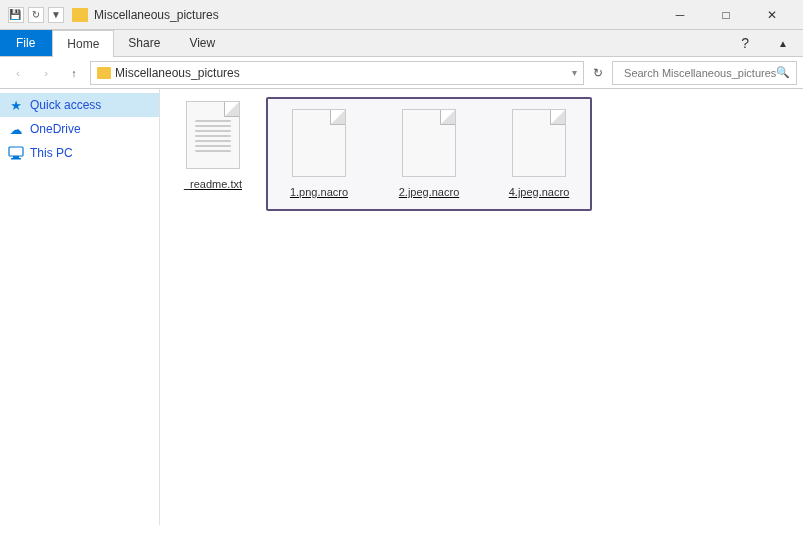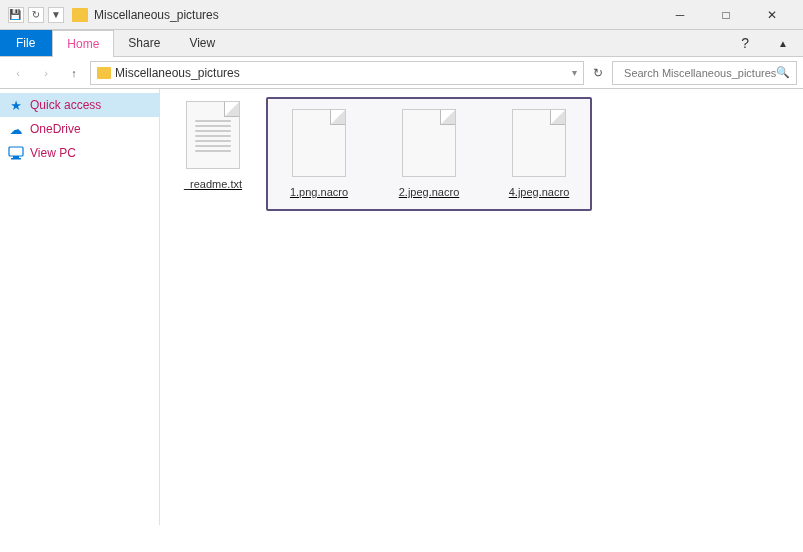--- a/index.html
+++ b/index.html
@@ -82,21 +82,21 @@
       color: #333;
       cursor: pointer;
       border-right: 1px solid transparent;
     }
     .ribbon-tab.active {
       background: #fff;
       border: 1px solid #ccc;
       border-bottom: none;
       margin-bottom: -1px;
       z-index: 1;
-      color: #ec4899;
+      color: #404040;
     }
     .ribbon-tab.file-tab {
       background: #0078d7;
       color: #fff;
       padding: 0 16px;
     }
 
     
     .address-bar {
       height: 32px;
@@ -192,21 +192,21 @@
     .sidebar-item {
       display: flex;
       align-items: center;
       padding: 4px 8px;
       cursor: pointer;
       gap: 6px;
     }
     .sidebar-item.active { background: #cce8f7; }
     .sidebar-item-label {
       font-size: 12px;
-      color: #be185d;
+      color: #1d4ed8;
     }
     .sidebar-icon {
       width: 16px;
       height: 16px;
       display: flex;
       align-items: center;
       justify-content: center;
       flex-shrink: 0;
     }
     
@@ -392,21 +392,21 @@
       <span class="sidebar-item-label">OneDrive</span>
     </div>
     <div class="sidebar-item">
       <div class="sidebar-icon icon-thispc">
         <svg width="16" height="14" viewBox="0 0 16 14">
             <rect x="1" y="1" width="14" height="9" rx="1" fill="none" stroke="#0078d7" stroke-width="1.2"></rect>
             <rect x="5" y="10" width="6" height="2" fill="#0078d7"></rect>
             <rect x="3" y="12" width="10" height="1.5" rx="0.5" fill="#0078d7"></rect>
           </svg>
       </div>
-      <span class="sidebar-item-label">View PC</span>
+      <span class="sidebar-item-label">This PC</span>
     </div>
   </div>
 
   <div class="content-area">
     <div class="file-grid">
 
       <div class="file-item">
         <div class="file-icon">
           <div class="doc-shape">
             <div class="doc-lines">

